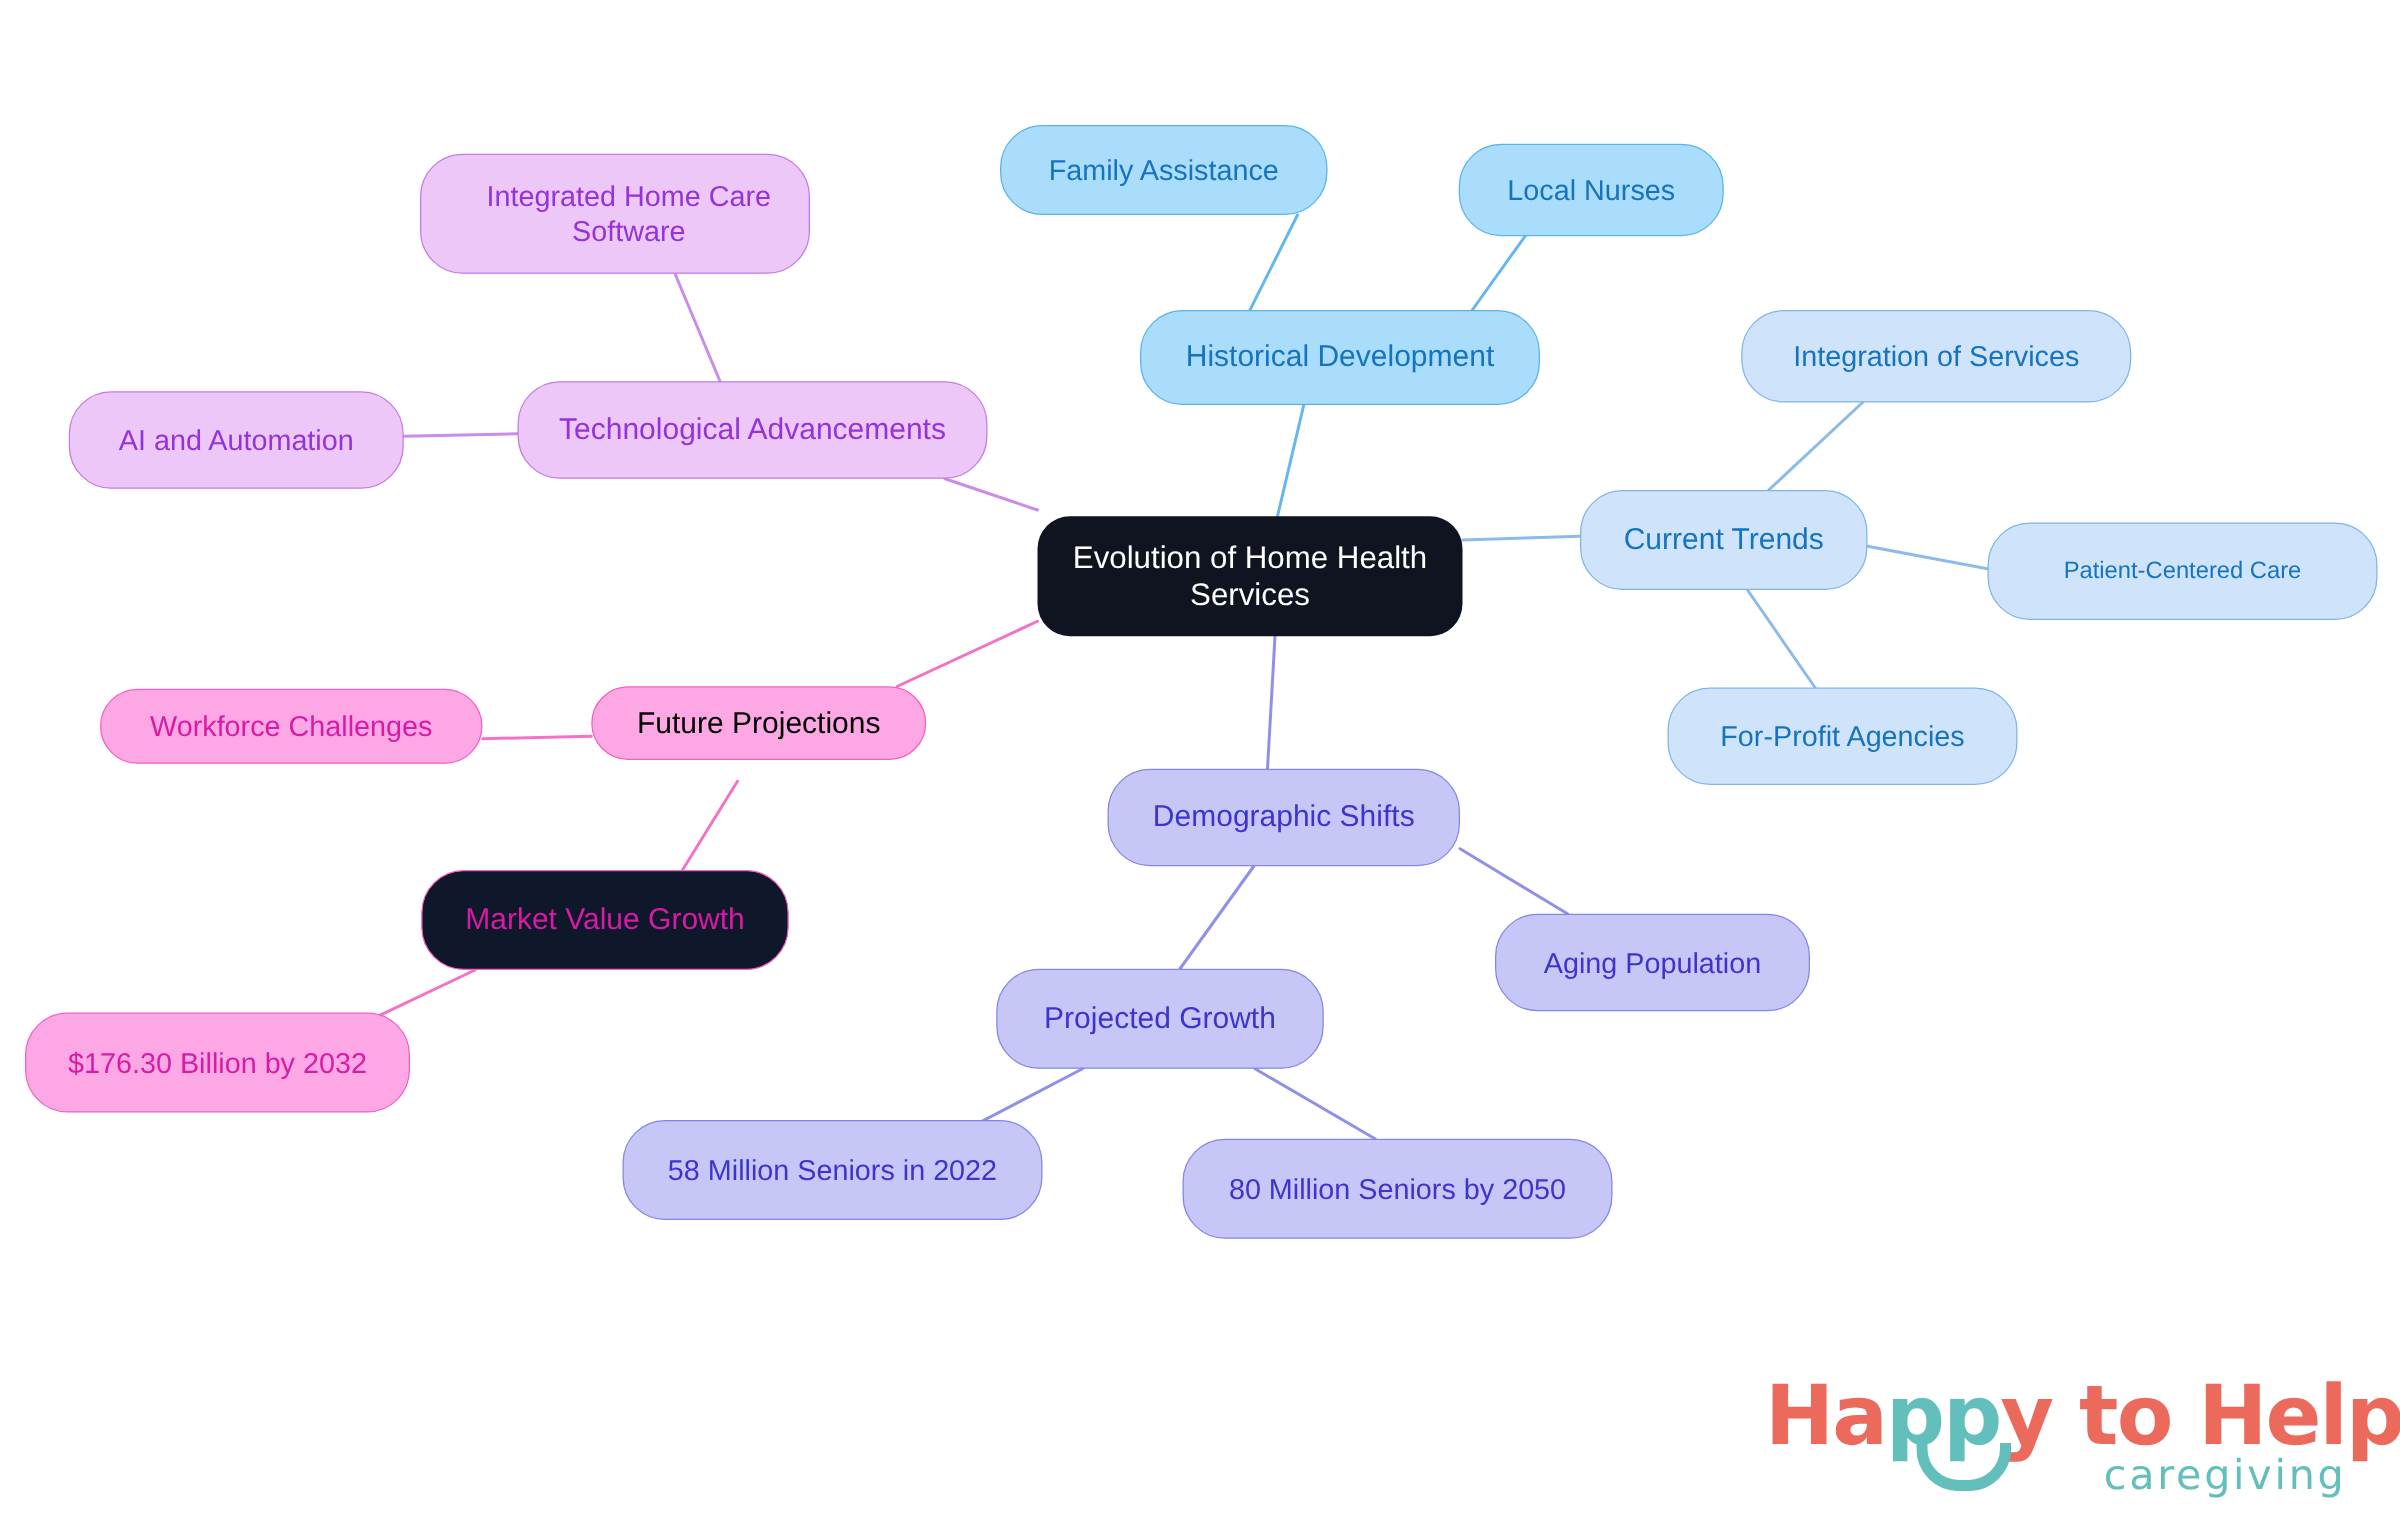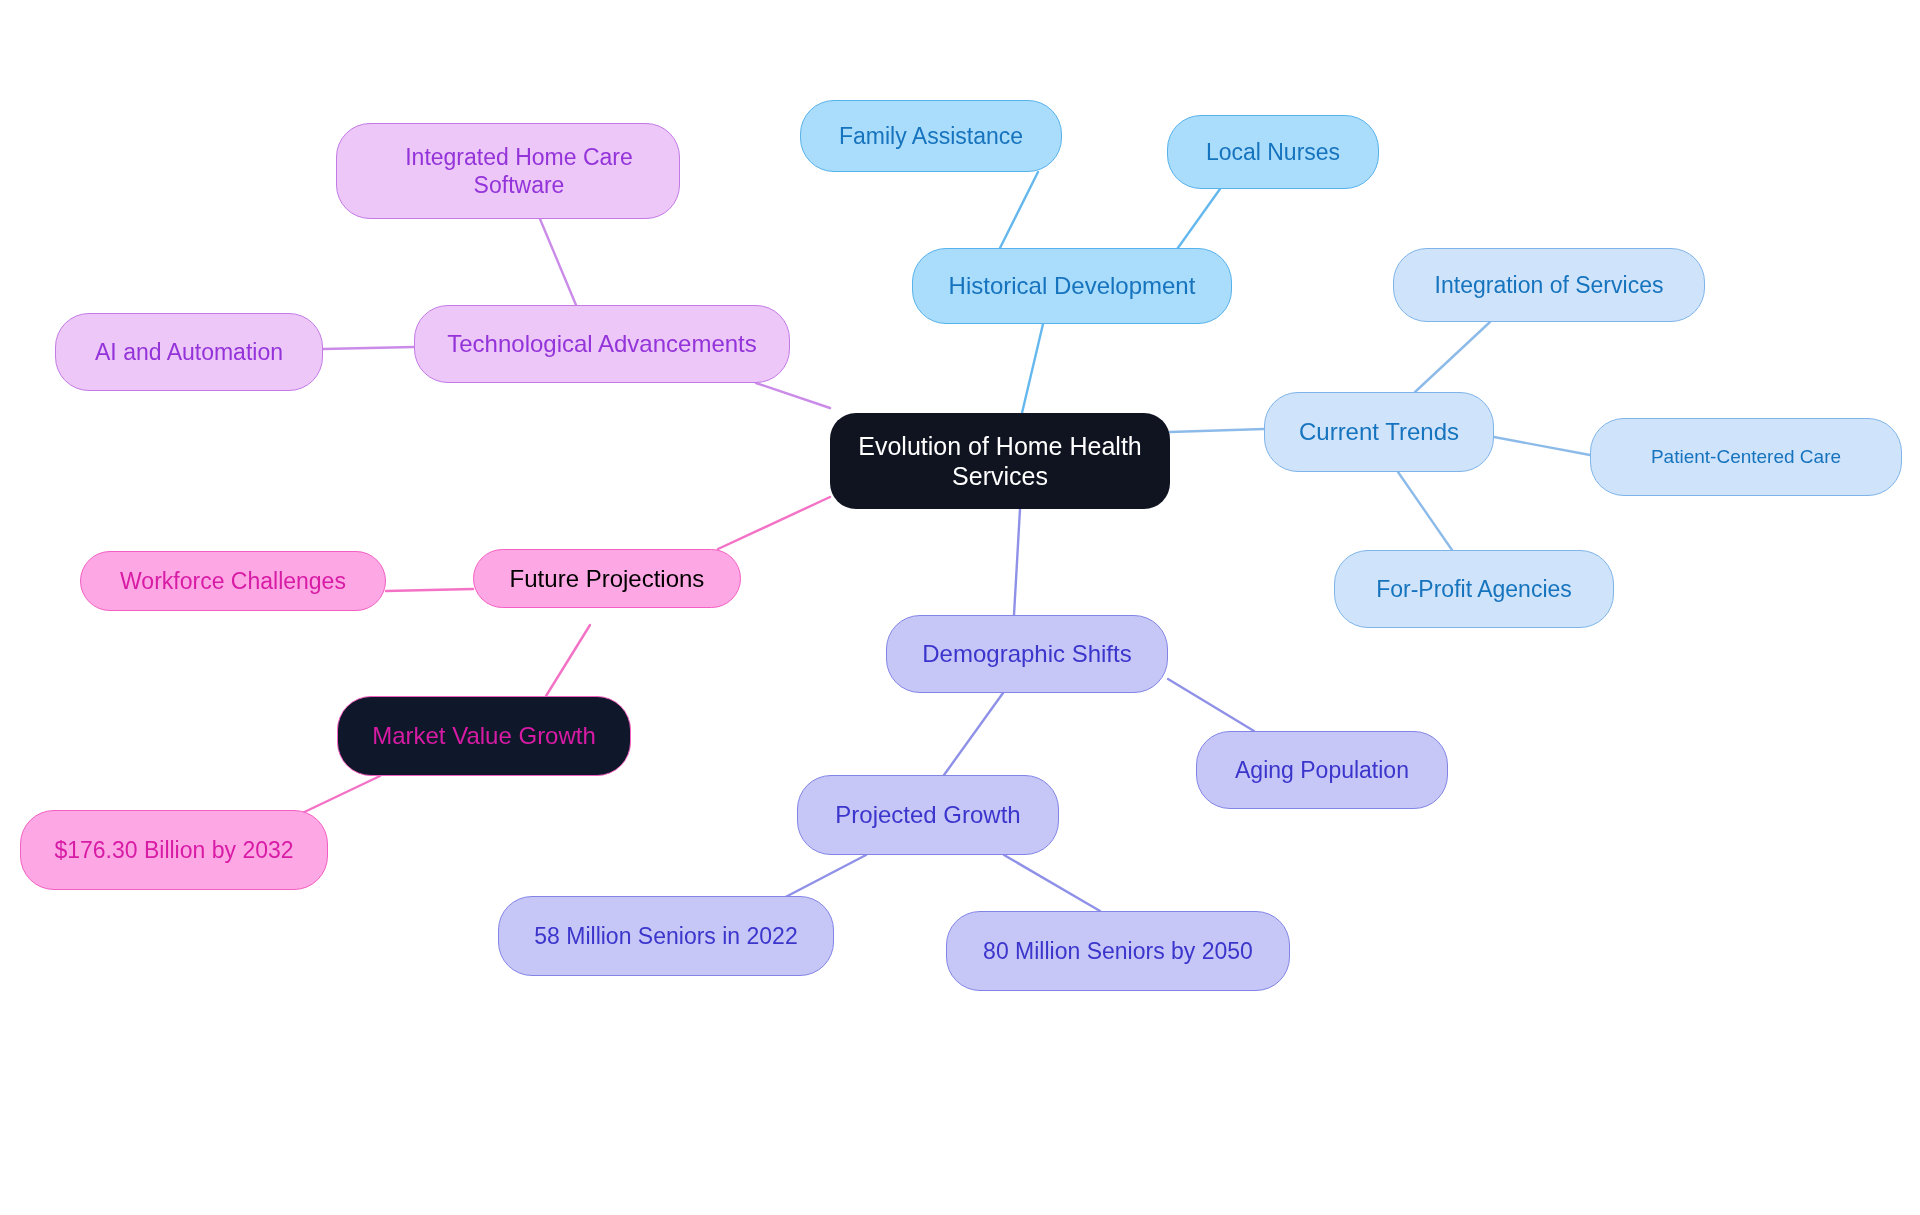--- a/index.html
+++ b/index.html
@@ -128,19 +128,24 @@
       <div class="node" style="left: 886px; top: 615px; width: 282px; height: 78px; background: rgb(198, 199, 247); border-color: rgb(131, 133, 230); color: rgb(59, 53, 204); font-size: 24px;"><span>Demographic Shifts</span></div>
       <div class="node" style="left: 1196px; top: 731px; width: 252px; height: 78px; background: rgb(198, 199, 247); border-color: rgb(131, 133, 230); color: rgb(59, 53, 204); font-size: 23px;"><span>Aging Population</span></div>
       <div class="node" style="left: 797px; top: 775px; width: 262px; height: 80px; background: rgb(198, 199, 247); border-color: rgb(131, 133, 230); color: rgb(59, 53, 204); font-size: 24px;"><span>Projected Growth</span></div>
       <div class="node" style="left: 498px; top: 896px; width: 336px; height: 80px; background: rgb(198, 199, 247); border-color: rgb(131, 133, 230); color: rgb(59, 53, 204); font-size: 23px;"><span>58 Million Seniors in 2022</span></div>
       <div class="node" style="left: 946px; top: 911px; width: 344px; height: 80px; background: rgb(198, 199, 247); border-color: rgb(131, 133, 230); color: rgb(59, 53, 204); font-size: 23px;"><span>80 Million Seniors by 2050</span></div>
       <div class="node" style="left: 473px; top: 549px; width: 268px; height: 59px; background: rgb(253, 167, 229); border-color: rgb(243, 95, 194); color: #000000; font-size: 24px;"><span>Future Projections</span></div>
       <div class="node" style="left: 80px; top: 551px; width: 306px; height: 60px; background: rgb(253, 167, 229); border-color: rgb(243, 95, 194); color: rgb(216, 27, 165); font-size: 23px;"><span>Workforce Challenges</span></div>
       <div class="node" style="left: 337px; top: 696px; width: 294px; height: 80px; background: #0f172a; border-color: rgb(243, 95, 194); color: rgb(216, 27, 165); font-size: 24px;"><span>Market Value Growth</span></div>
       <div class="node" style="left: 20px; top: 810px; width: 308px; height: 80px; background: rgb(253, 167, 229); border-color: rgb(243, 95, 194); color: rgb(216, 27, 165); font-size: 23px;"><span>$176.30 Billion by 2032</span></div>
       <div class="node" style="left: 414px; top: 305px; width: 376px; height: 78px; background: rgb(236, 199, 248); border-color: rgb(196, 122, 230); color: rgb(147, 51, 217); font-size: 24px;"><span>Technological Advancements</span></div>
-      <div class="node" style="left: 336px; top: 123px; width: 344px; height: 96px; background: rgb(236, 199, 248); border-color: rgb(196, 122, 230); color: rgb(147, 51, 217); font-size: 23px; padding-left: 36px;"><span>Integrated Home Care
+      <div class="node" style="left: 336px; top: 123px; width: 312px; height: 96px; background: rgb(236, 199, 248); border-color: rgb(196, 122, 230); color: rgb(147, 51, 217); font-size: 23px; padding-left: 36px;"><span>Integrated Home Care
 Software</span></div>
       <div class="node" style="left: 55px; top: 313px; width: 268px; height: 78px; background: rgb(236, 199, 248); border-color: rgb(196, 122, 230); color: rgb(147, 51, 217); font-size: 23px;"><span>AI and Automation</span></div>
     </div>
 
+  <div id="logo">
+    <div class="wordmark"><span class="coral">Ha</span><span class="teal">pp</span><span class="coral">y</span><span class="coral"> to Help</span></div>
+    <div class="smile"></div>
+    <div class="sub">caregiving</div>
+  </div>
 
 </div>
 
 </body></html>

